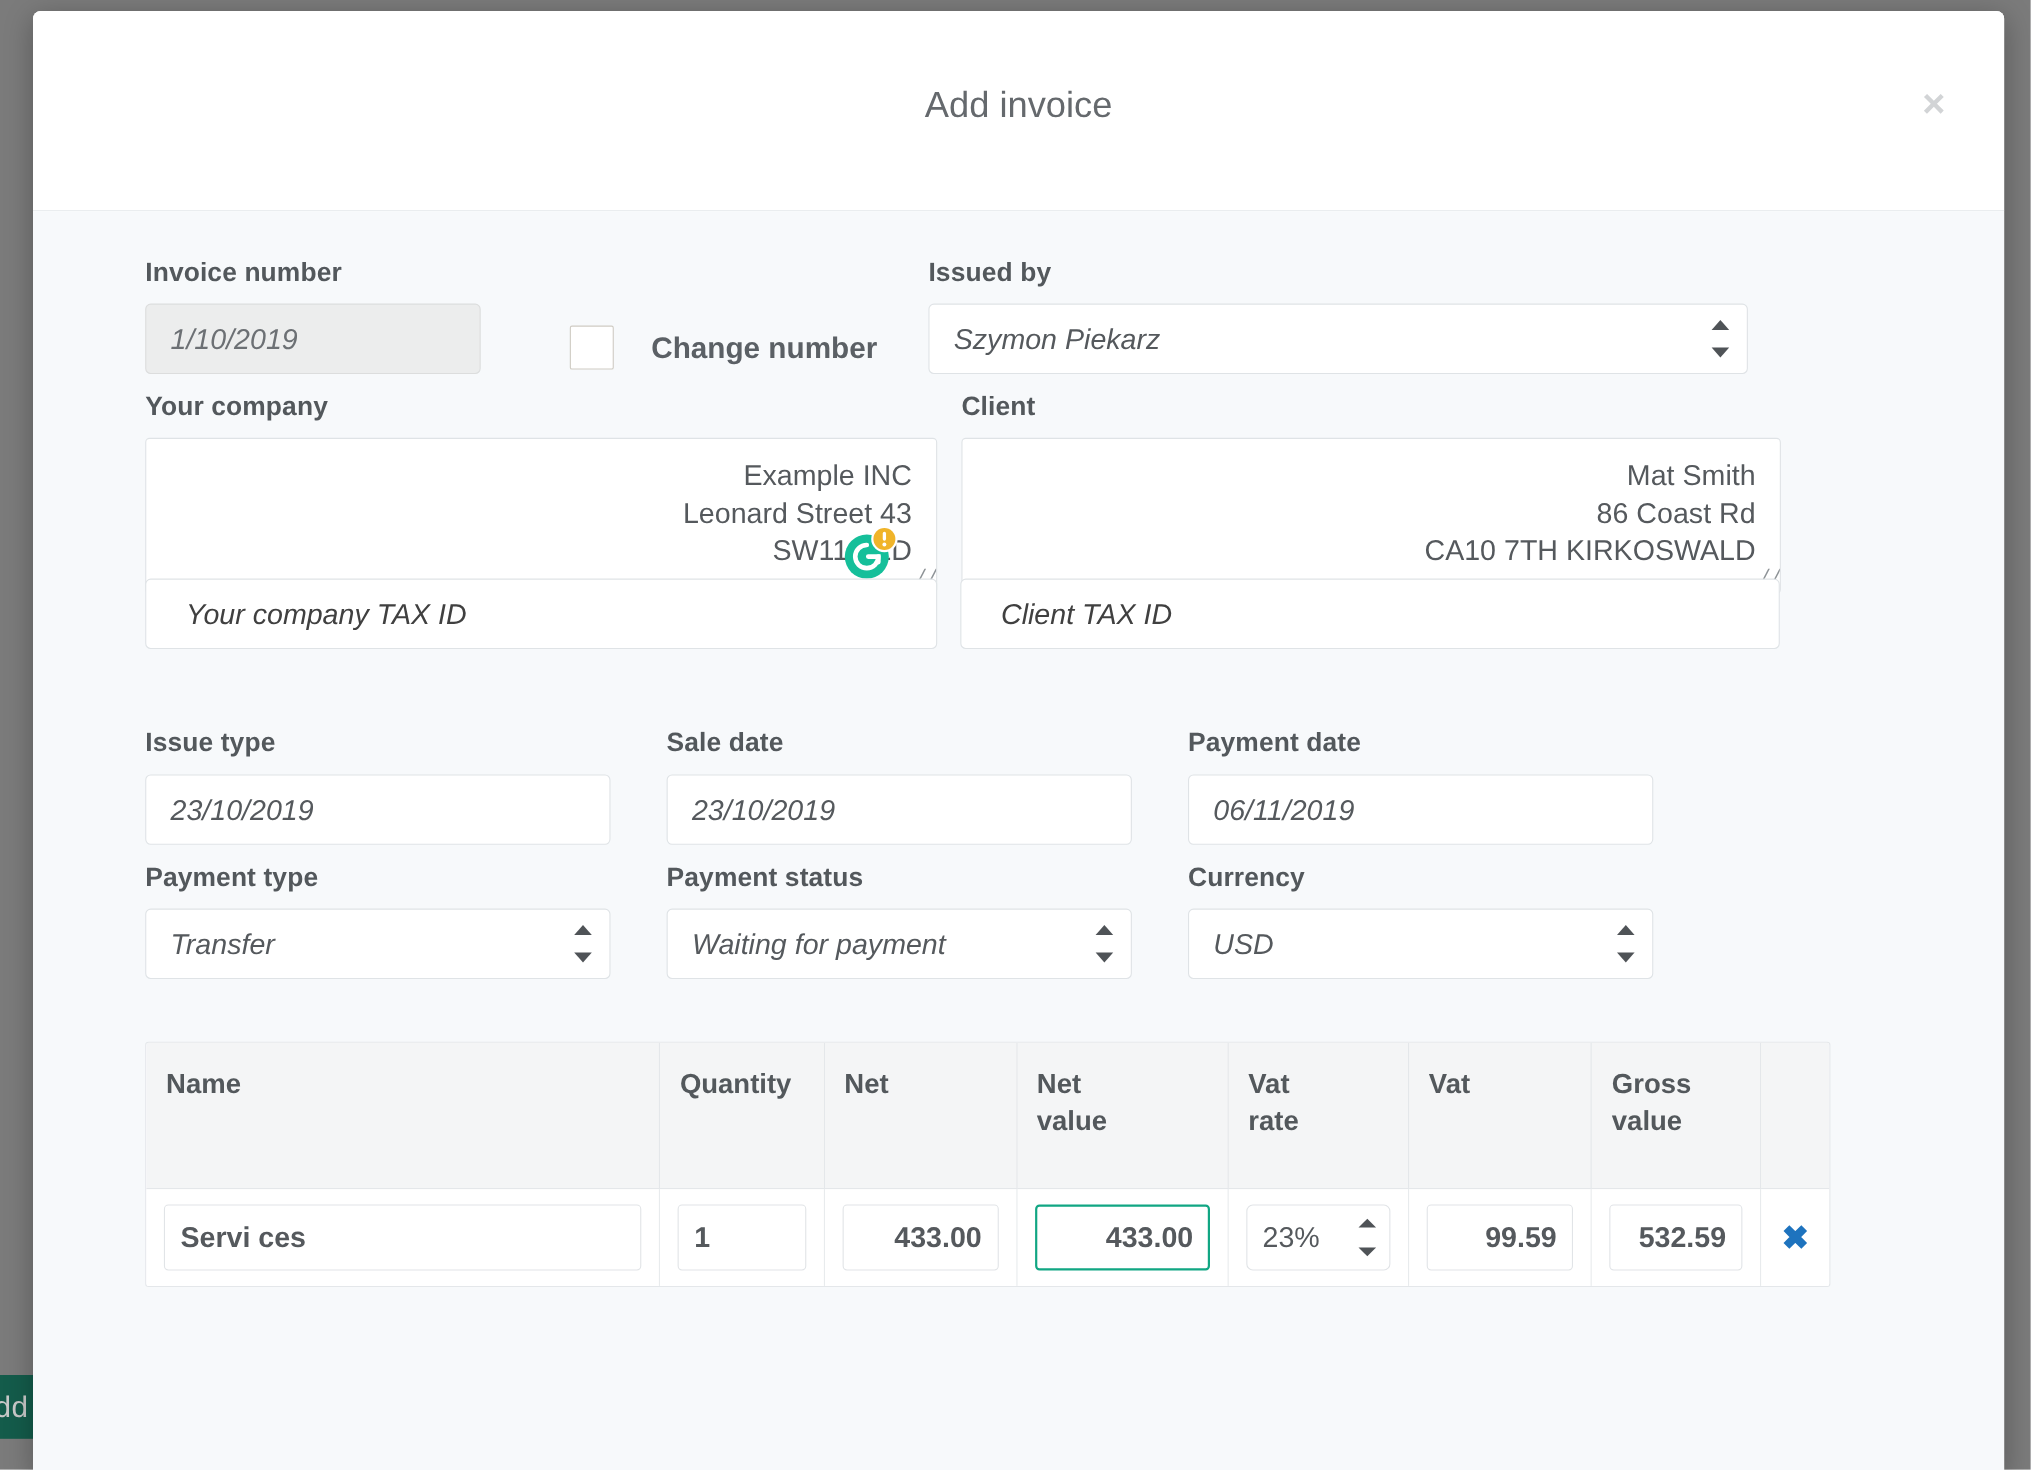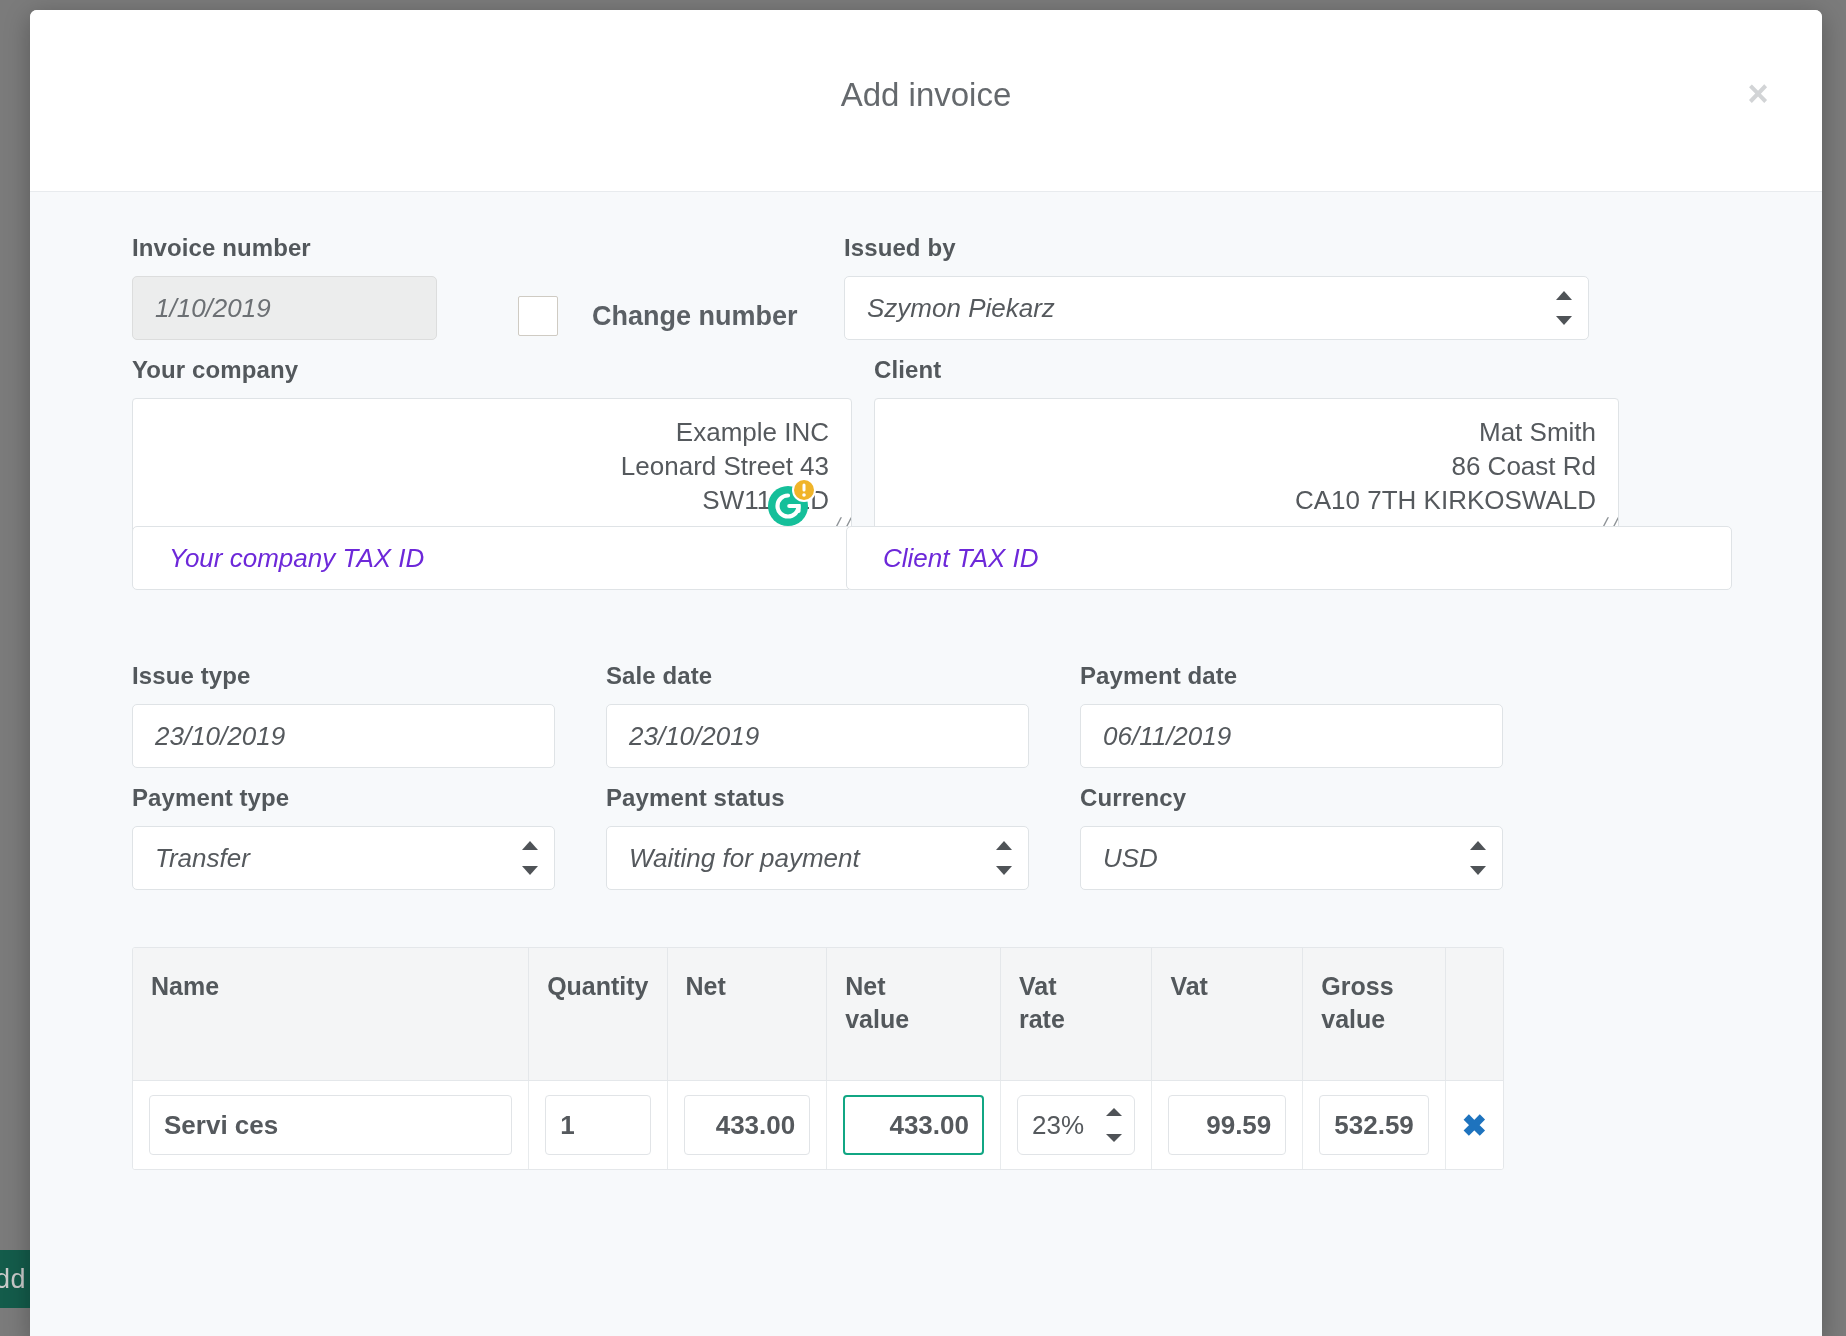--- a/index.html
+++ b/index.html
@@ -102,21 +102,21 @@
     font-family: "Liberation Sans", sans-serif;
     display: flex;
     align-items: center;
     font-style: italic;
   }
   .ctl.readonly {
     background: #eceded;
     border-color: #dcdddd;
     color: #6c7074;
   }
-  .ctl.placeholder { color: #6d28d9; padding-left: 36px; }
+  .ctl.placeholder { color: #404040; padding-left: 36px; }
   .ctl.select { position: relative; padding-right: 50px; }
   .spin {
     position: absolute;
     right: 16px; top: 50%;
     transform: translateY(-50%);
     width: 16px; height: 34px;
     display: flex; flex-direction: column;
     justify-content: space-between;
     align-items: center;
   }
@@ -182,34 +182,34 @@
     font-weight: bold;
   }
   #issued-by-col { left: 814px; width: 745px; }
 
   
   #r-company { top: 164px; }
 
   
   #r-tax { top: 334px; }
   #tax-left  { position: absolute; left: 102px; width: 720px; }
-  #tax-right { position: absolute; left: 816px; width: 886px; }
+  #tax-right { position: absolute; left: 843px; width: 745px; }
 
   
   #r-dates { top: 470px; }
   #r-types { top: 592px; }
   .c1 { position: absolute; left: 102px; width: 423px; }
   .c2 { position: absolute; left: 576px; width: 423px; }
   .c3 { position: absolute; left: 1050px; width: 423px; }
 
   
   #items-table {
     position: absolute;
     left: 102px; top: 755px;
-    width: 1372px;
+    width: 1532px;
     border: 1px solid #e4e7ea;
     border-radius: 3px;
     background: #fff;
     overflow: hidden;
   }
   table { border-collapse: collapse; width: 100%; }
   thead th {
     background: #f4f5f6;
     border-right: 1px solid #e4e7ea;
     border-bottom: 1px solid #e4e7ea;

